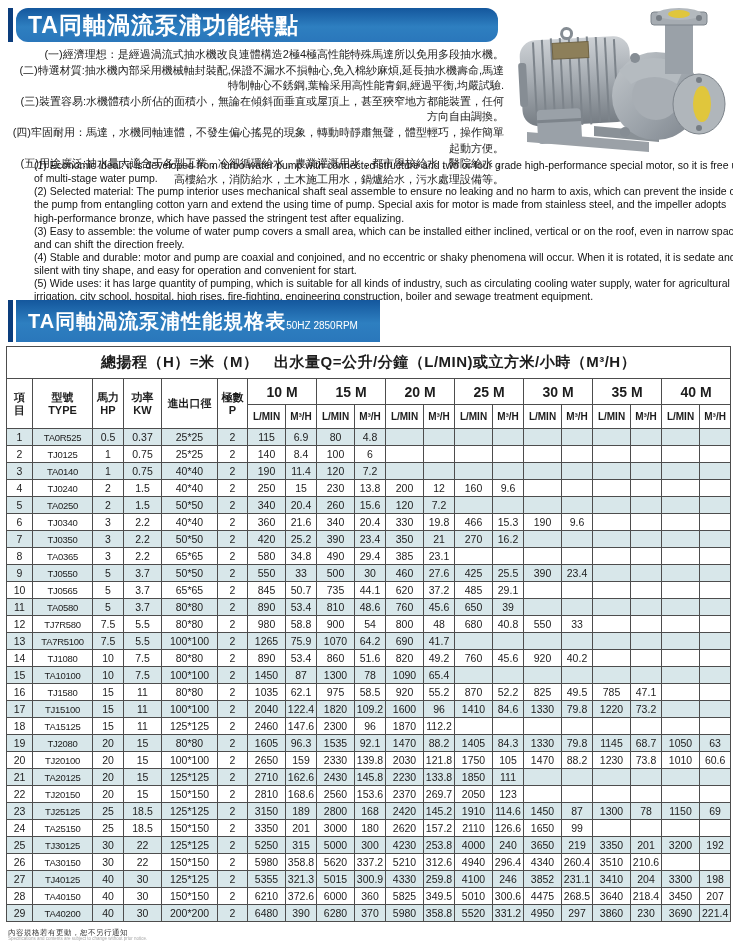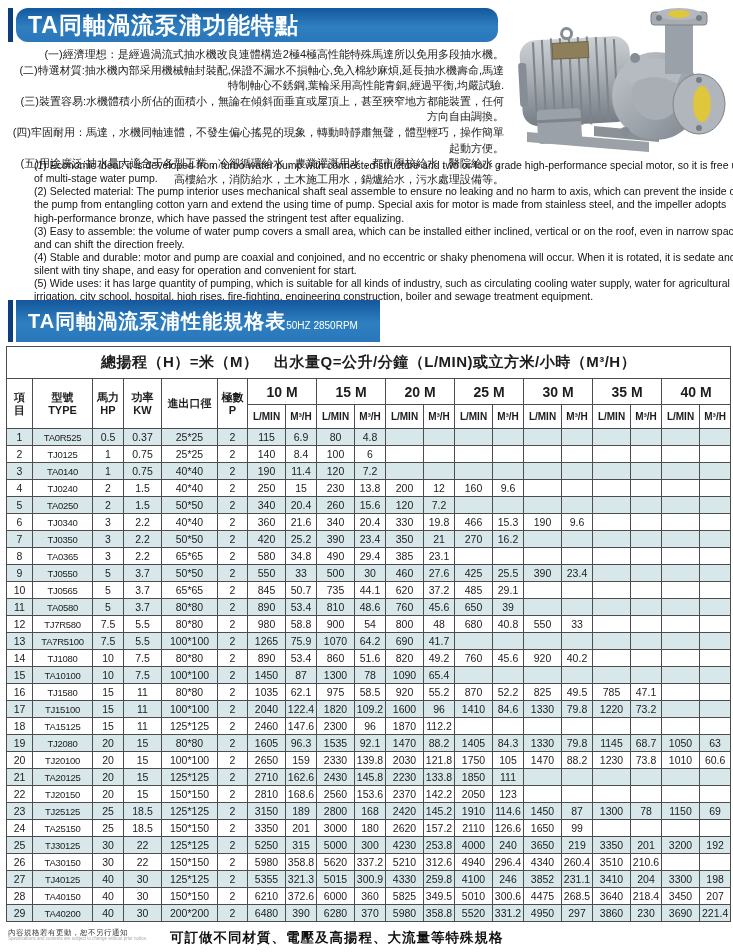--- a/index.html
+++ b/index.html
@@ -35,21 +35,21 @@
   table { border-collapse: collapse; table-layout: fixed; width: 100%; }
   th, td { border: 1px solid #4d4d4d; text-align: center; padding: 0; overflow: hidden; white-space: nowrap; font-weight: normal; }
   th.span-title { font-size: 15px; font-weight: bold; height: 32px; letter-spacing: 0.5px; }
   th.fixed { font-size: 11px; white-space: pre-line; line-height: 1.15; font-weight: 600; }
   th.band { height: 26px; font-size: 14px; font-weight: 600; }
   th.unit { height: 24px; font-size: 10px; font-weight: 600; }
   tbody td { height: 17px; font-size: 10.5px; }
   tbody td.type { font-size: 9.5px; letter-spacing: -0.3px; }
   tbody tr:nth-child(odd) { background: #d8e7ea; }
 
-  #footer { position: absolute; left: 8px; top: 929px; width: 719px; display: flex; align-items: flex-start; }
+  #footer { position: absolute; left: 8px; top: 929px; width: 719px; display: flex; align-items: flex-end; }
   #footer .note { width: 162px; line-height: 1.1; }
   #footer .note .zh { font-size: 7.5px; color: #333; letter-spacing: 0.5px; }
   #footer .note .en { font-size: 4.5px; color: #a9a9a9; }
   #footer .custom { font-size: 13.5px; font-weight: bold; letter-spacing: 1px; color: #111; }
 </style>
 </head>
 <body>
 
 <div class="bluebar" id="features-bar">
   <div class="stripe"></div>
@@ -674,21 +674,21 @@
           <td class="type">TJ20150</td>
           <td>20</td>
           <td>15</td>
           <td>150*150</td>
           <td>2</td>
           <td>2810</td>
           <td>168.6</td>
           <td>2560</td>
           <td>153.6</td>
           <td>2370</td>
-          <td>142.2</td>
+          <td>269.7</td>
           <td>2050</td>
           <td>123</td>
           <td></td>
           <td></td>
           <td></td>
           <td></td>
           <td></td>
           <td></td>
         </tr>
         <tr>
@@ -847,14 +847,13 @@
         </tr>
       </tbody>
   </table>
 </div>
 
 <div id="footer">
   <div class="note">
     <div class="zh">內容規格若有更動，恕不另行通知</div>
     <div class="en">Specifications and contents are subject to change without prior notice.</div>
   </div>
-  <div class="custom">可訂做不同材質、電壓及高揚程、大流量等特殊規格</div>
 </div>
 
 </body></html>

